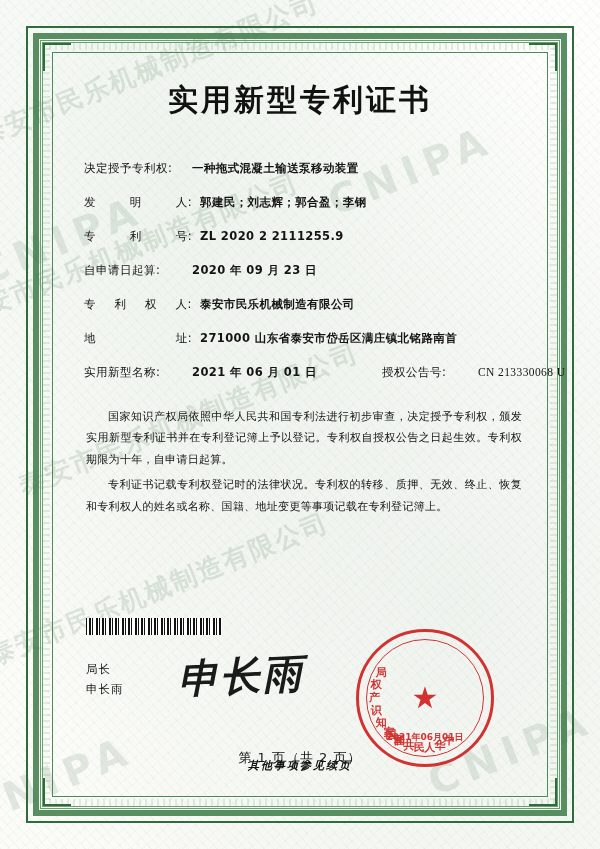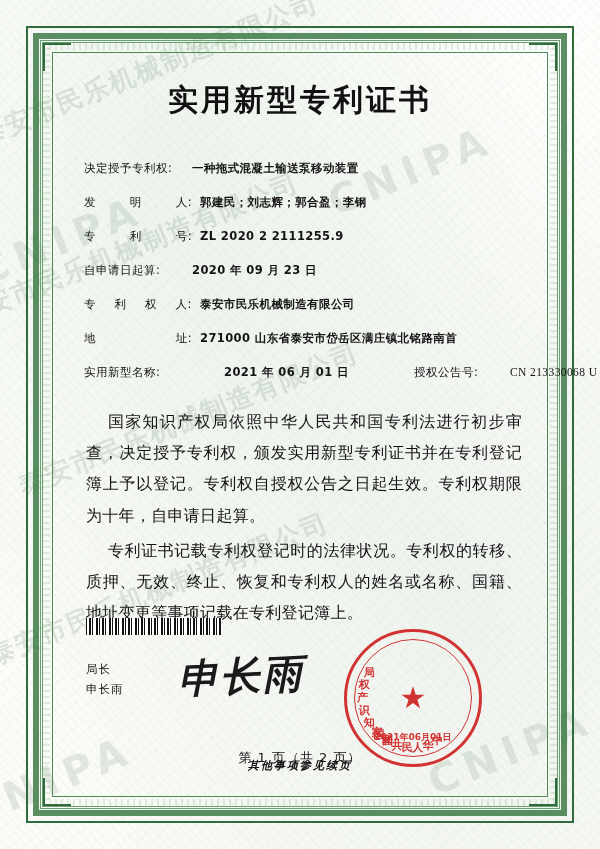--- a/index.html
+++ b/index.html
@@ -183,42 +183,41 @@
     flex: 1 1 auto;
     letter-spacing: 0.4px;
     white-space: nowrap;
     overflow: hidden;
     text-overflow: ellipsis;
     font-weight: bold;
   }
   .field-row.dual .field-value {
     flex: 0 0 auto;
     width: 190px;
-    margin-left: 32px;
   }
   .field-row.dual .field-label2 {
     width: 96px;
     flex: 0 0 96px;
     letter-spacing: 0.5px;
     white-space: nowrap;
   }
   .field-row.dual .field-value2 {
     flex: 1 1 auto;
     letter-spacing: 0.4px;
     white-space: nowrap;
     font-family: Liberation Serif, serif;
   }
 
   .paragraphs {
     margin-top: 26px;
     padding-left: 24px;
     padding-right: 16px;
   }
   .para {
-    font-size: 16px;
+    font-size: 11px;
     line-height: 1.95;
     color: #141414;
     text-align: justify;
     text-indent: 22px;
     letter-spacing: 0.3px;
     margin: 0 0 4px 0;
   }
 
   .barcode {
     position: absolute;
@@ -228,21 +227,21 @@
     height: 17px;
     background-image: repeating-linear-gradient(90deg,
       #111 0 1px, #fff 1px 3px, #111 3px 5px, #fff 5px 6px,
       #111 6px 7px, #fff 7px 10px, #111 10px 12px, #fff 12px 13px);
   }
 
   .sign-area {
     position: absolute;
     left: 24px;
     bottom: 58px;
-    right: 22px;
+    right: 10px;
     height: 92px;
   }
   .sign-labels {
     position: absolute;
     left: 0;
     top: 22px;
     font-size: 11.5px;
     line-height: 1.75;
     color: #141414;
     letter-spacing: 1px;

